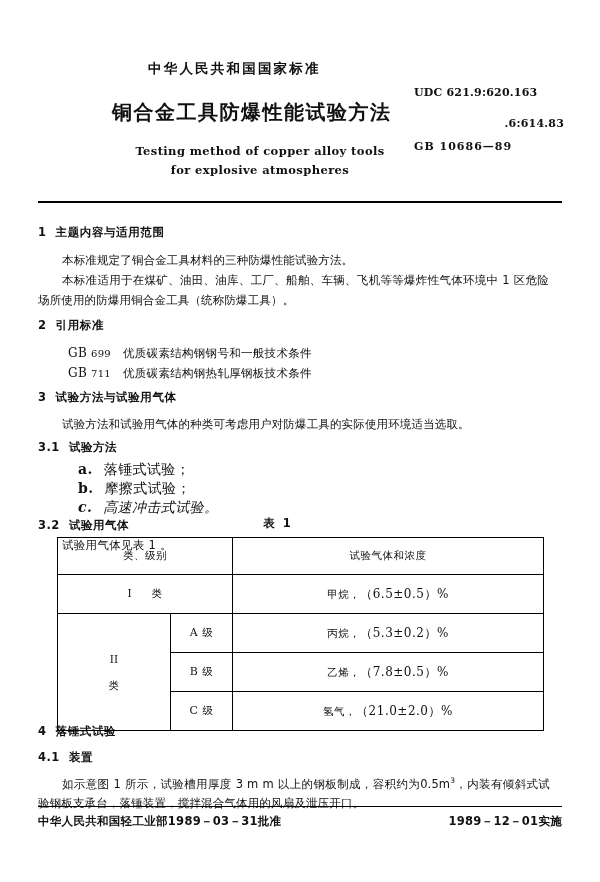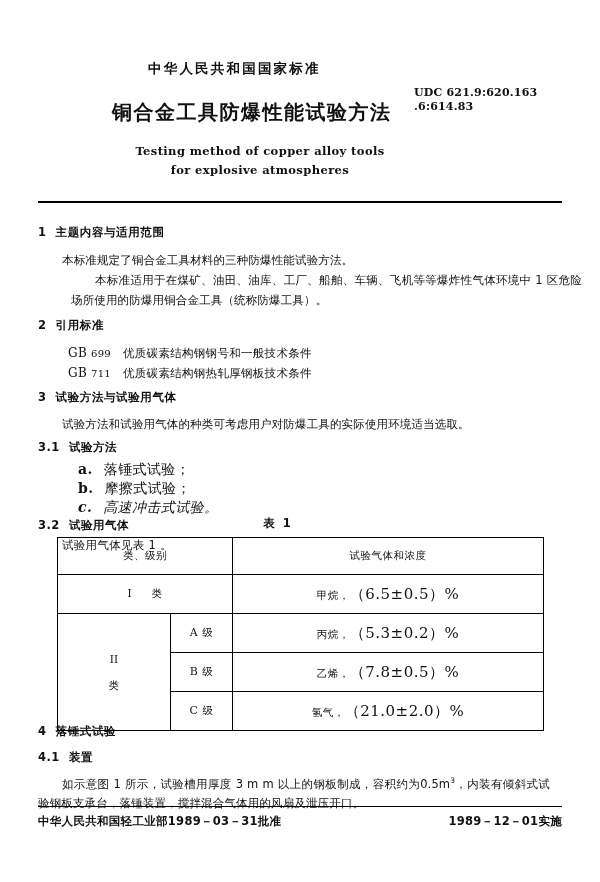--- a/index.html
+++ b/index.html
@@ -69,23 +69,23 @@
     left: 414px;
     top: 86px;
     width: 172px;
     font-family: "DejaVu Serif", "Liberation Serif", serif;
     font-size: 11px;
     font-weight: bold;
     letter-spacing: 0.2px;
   }
   .udc-row1 { white-space: nowrap; }
   .udc-row2 {
-    text-align: left;
+    text-align: right;
     padding-right: 22px;
-    margin-top: 1px;
+    margin-top: 18px;
     white-space: nowrap;
   }
   .gb-row {
     margin-top: 10px;
     white-space: nowrap;
     letter-spacing: 1px;
   }
 
   .head-rule {
     position: absolute;
@@ -217,21 +217,21 @@
     font-family: "DejaVu Serif", "Liberation Serif", serif;
     font-size: 11px;
     margin-right: 4px;
   }
   .gas-cell {
     font-size: 10.5px;
     letter-spacing: 0.3px;
   }
   .gas-cell .val {
     font-family: "DejaVu Serif", "Liberation Serif", serif;
-    font-size: 15px;
+    font-size: 12px;
   }
 
   
   .foot-rule {
     position: absolute;
     left: 38px;
     top: 806px;
     width: 524px;
     border-top: 1.8px solid #000;
   }
@@ -271,34 +271,35 @@
     <div class="cn-title">铜合金工具防爆性能试验方法</div>
 
     <div class="en-title">
       <div>Testing method of copper alloy tools</div>
       <div>for explosive atmospheres</div>
     </div>
 
     <div class="ident-block">
       <div class="udc-row1">UDC  621.9:620.163</div>
       <div class="udc-row2">.6:614.83</div>
+      <div class="gb-row">GB  10686—89</div>
     </div>
   </div>
 
   <div class="head-rule"></div>
 
   <div class="body-area">
 
     <div class="blk h-sec" style="left:38px; top:0px;">
       <span class="num">1</span><span>主题内容与适用范围</span>
     </div>
 
     <div class="blk para indent" style="left:38px; top:26px; width:510px;">本标准规定了铜合金工具材料的三种防爆性能试验方法。</div>
 
-    <div class="blk para indent" style="left:38px; top:46px; width:511px;margin-left:33px;">本标准适用于在煤矿、油田、油库、工厂、船舶、车辆、飞机等等爆炸性气体环境中 1 区危险场所使用的防爆用铜合金工具（统称防爆工具）。</div>
+    <div class="blk para indent" style="left:38px; top:46px; width:511px;">本标准适用于在煤矿、油田、油库、工厂、船舶、车辆、飞机等等爆炸性气体环境中 1 区危险场所使用的防爆用铜合金工具（统称防爆工具）。</div>
 
     <div class="blk h-sec" style="left:38px; top:93px;">
       <span class="num">2</span><span>引用标准</span>
     </div>
 
     <div class="blk ref-line" style="left:68px; top:118px;">
       <span class="gb">GB</span><span class="no">699</span><span>优质碳素结构钢钢号和一般技术条件</span>
     </div>
 
     <div class="blk ref-line" style="left:68px; top:138px;">

